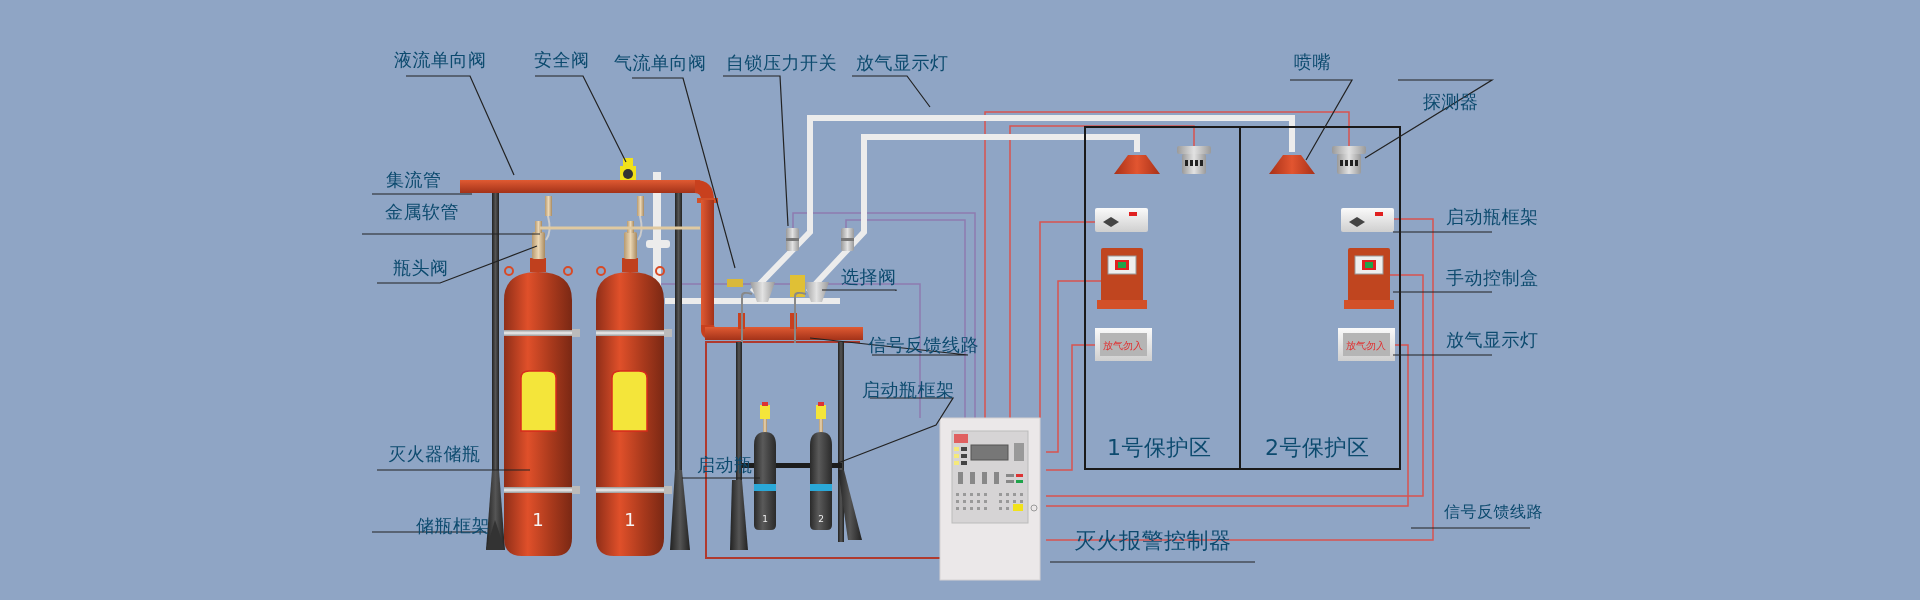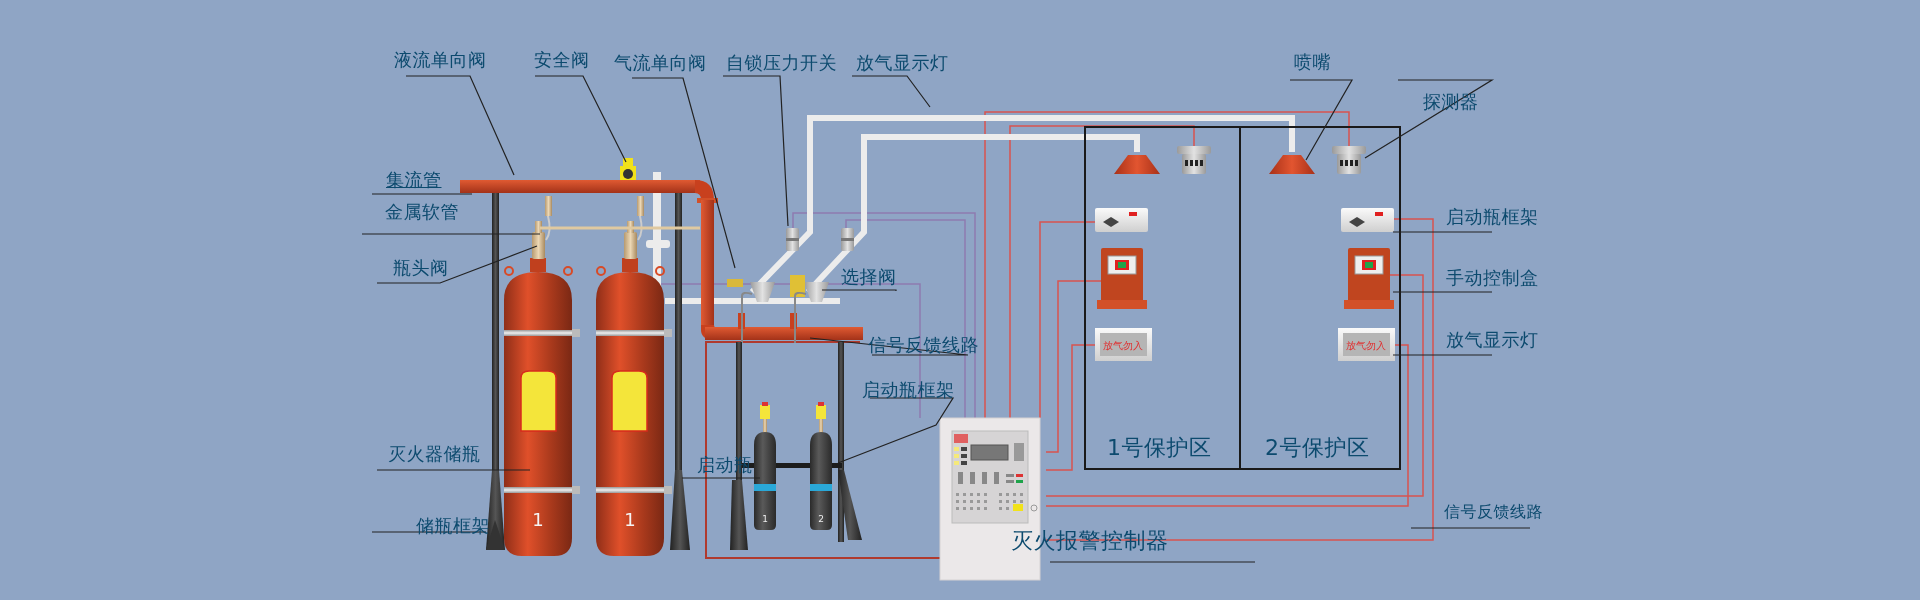--- a/index.html
+++ b/index.html
@@ -341,29 +341,29 @@
 </svg>
 
 
 <div class="lbl" style="left:394px;top:48px;">液流单向阀</div>
 <div class="lbl" style="left:534px;top:48px;">安全阀</div>
 <div class="lbl" style="left:614px;top:51px;">气流单向阀</div>
 <div class="lbl" style="left:726px;top:51px;">自锁压力开关</div>
 <div class="lbl" style="left:856px;top:51px;">放气显示灯</div>
 <div class="lbl" style="left:1294px;top:50px;">喷嘴</div>
 <div class="lbl" style="left:1423px;top:62px;margin-top:28px;">探测器</div>
-<div class="lbl" style="left:386px;top:168px;text-decoration:underline;">集流管</div>
+<div class="lbl" style="left:386px;top:168px;">集流管</div>
 <div class="lbl" style="left:385px;top:200px;">金属软管</div>
 <div class="lbl" style="left:393px;top:256px;">瓶头阀</div>
 <div class="lbl" style="left:841px;top:265px;">选择阀</div>
 <div class="lbl" style="left:868px;top:333px;">信号反馈线路</div>
 <div class="lbl" style="left:862px;top:378px;">启动瓶框架</div>
 <div class="lbl" style="left:388px;top:442px;">灭火器储瓶</div>
 <div class="lbl" style="left:680px;top:453px;margin-left:17px;">启动瓶</div>
 <div class="lbl" style="left:376px;top:514px;margin-left:40px;">储瓶框架</div>
 <div class="lbl" style="left:1446px;top:205px;">启动瓶框架</div>
 <div class="lbl" style="left:1446px;top:266px;">手动控制盒</div>
 <div class="lbl" style="left:1446px;top:328px;">放气显示灯</div>
 <div class="lbl" style="left:1444px;top:502px;font-size:16px;">信号反馈线路</div>
-<div class="lbl big" style="left:1011px;top:526px;">灭火报警控制器</div>
+<div class="lbl big" style="left:1074px;top:526px;">灭火报警控制器</div>
 <div class="lbl zone" style="left:1107px;top:433px;">1号保护区</div>
 <div class="lbl zone" style="left:1265px;top:433px;">2号保护区</div>
 </div>
 
 </body></html>

